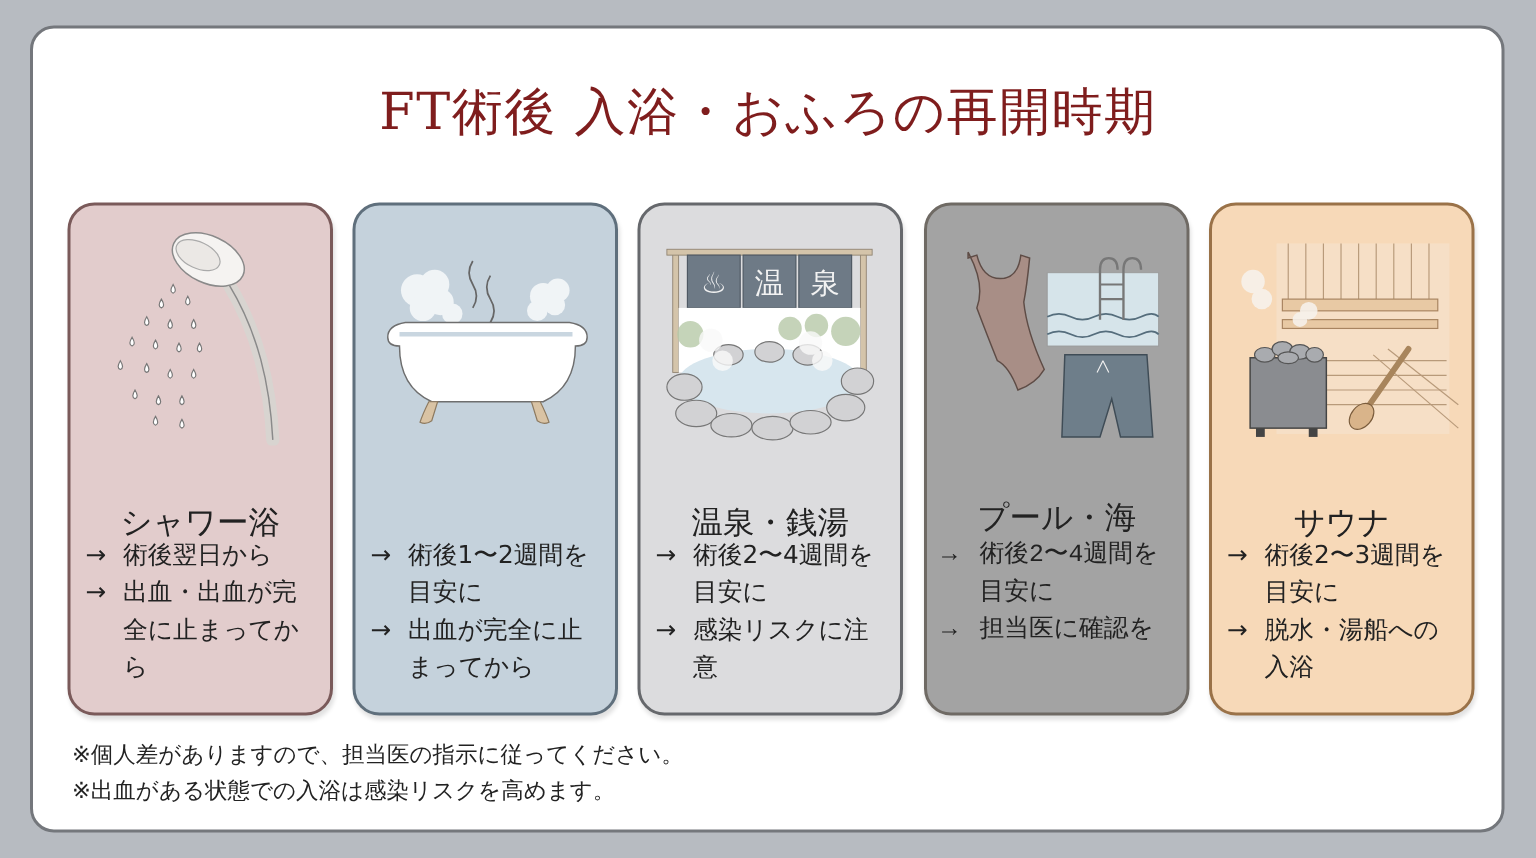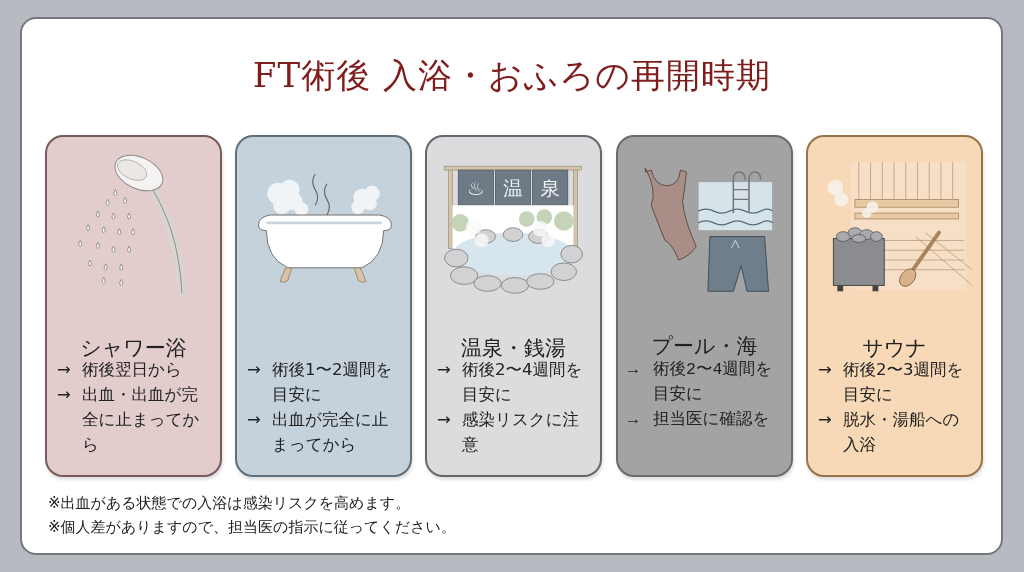--- a/index.html
+++ b/index.html
@@ -221,15 +221,15 @@
     <ellipse cx="102" cy="142" rx="10" ry="7" transform="rotate(-50 102 142)" fill="#d9b48a" stroke="#7a5c3c" stroke-width="0.8"></ellipse>
   </svg>
   <div class="label">サウナ</div>
   <ul>
     <li><span class="arrow">→</span><span>術後2〜3週間を目安に</span></li>
     <li><span class="arrow">→</span><span>脱水・湯船への入浴</span></li>
   </ul>
 </div>
 
 <div class="notes">
+  <div>※個人差がありますので、担当医の指示に従ってください。</div>
   <div>※出血がある状態での入浴は感染リスクを高めます。</div>
-  <div>※個人差がありますので、担当医の指示に従ってください。</div>
 </div>
 
 </body></html>

